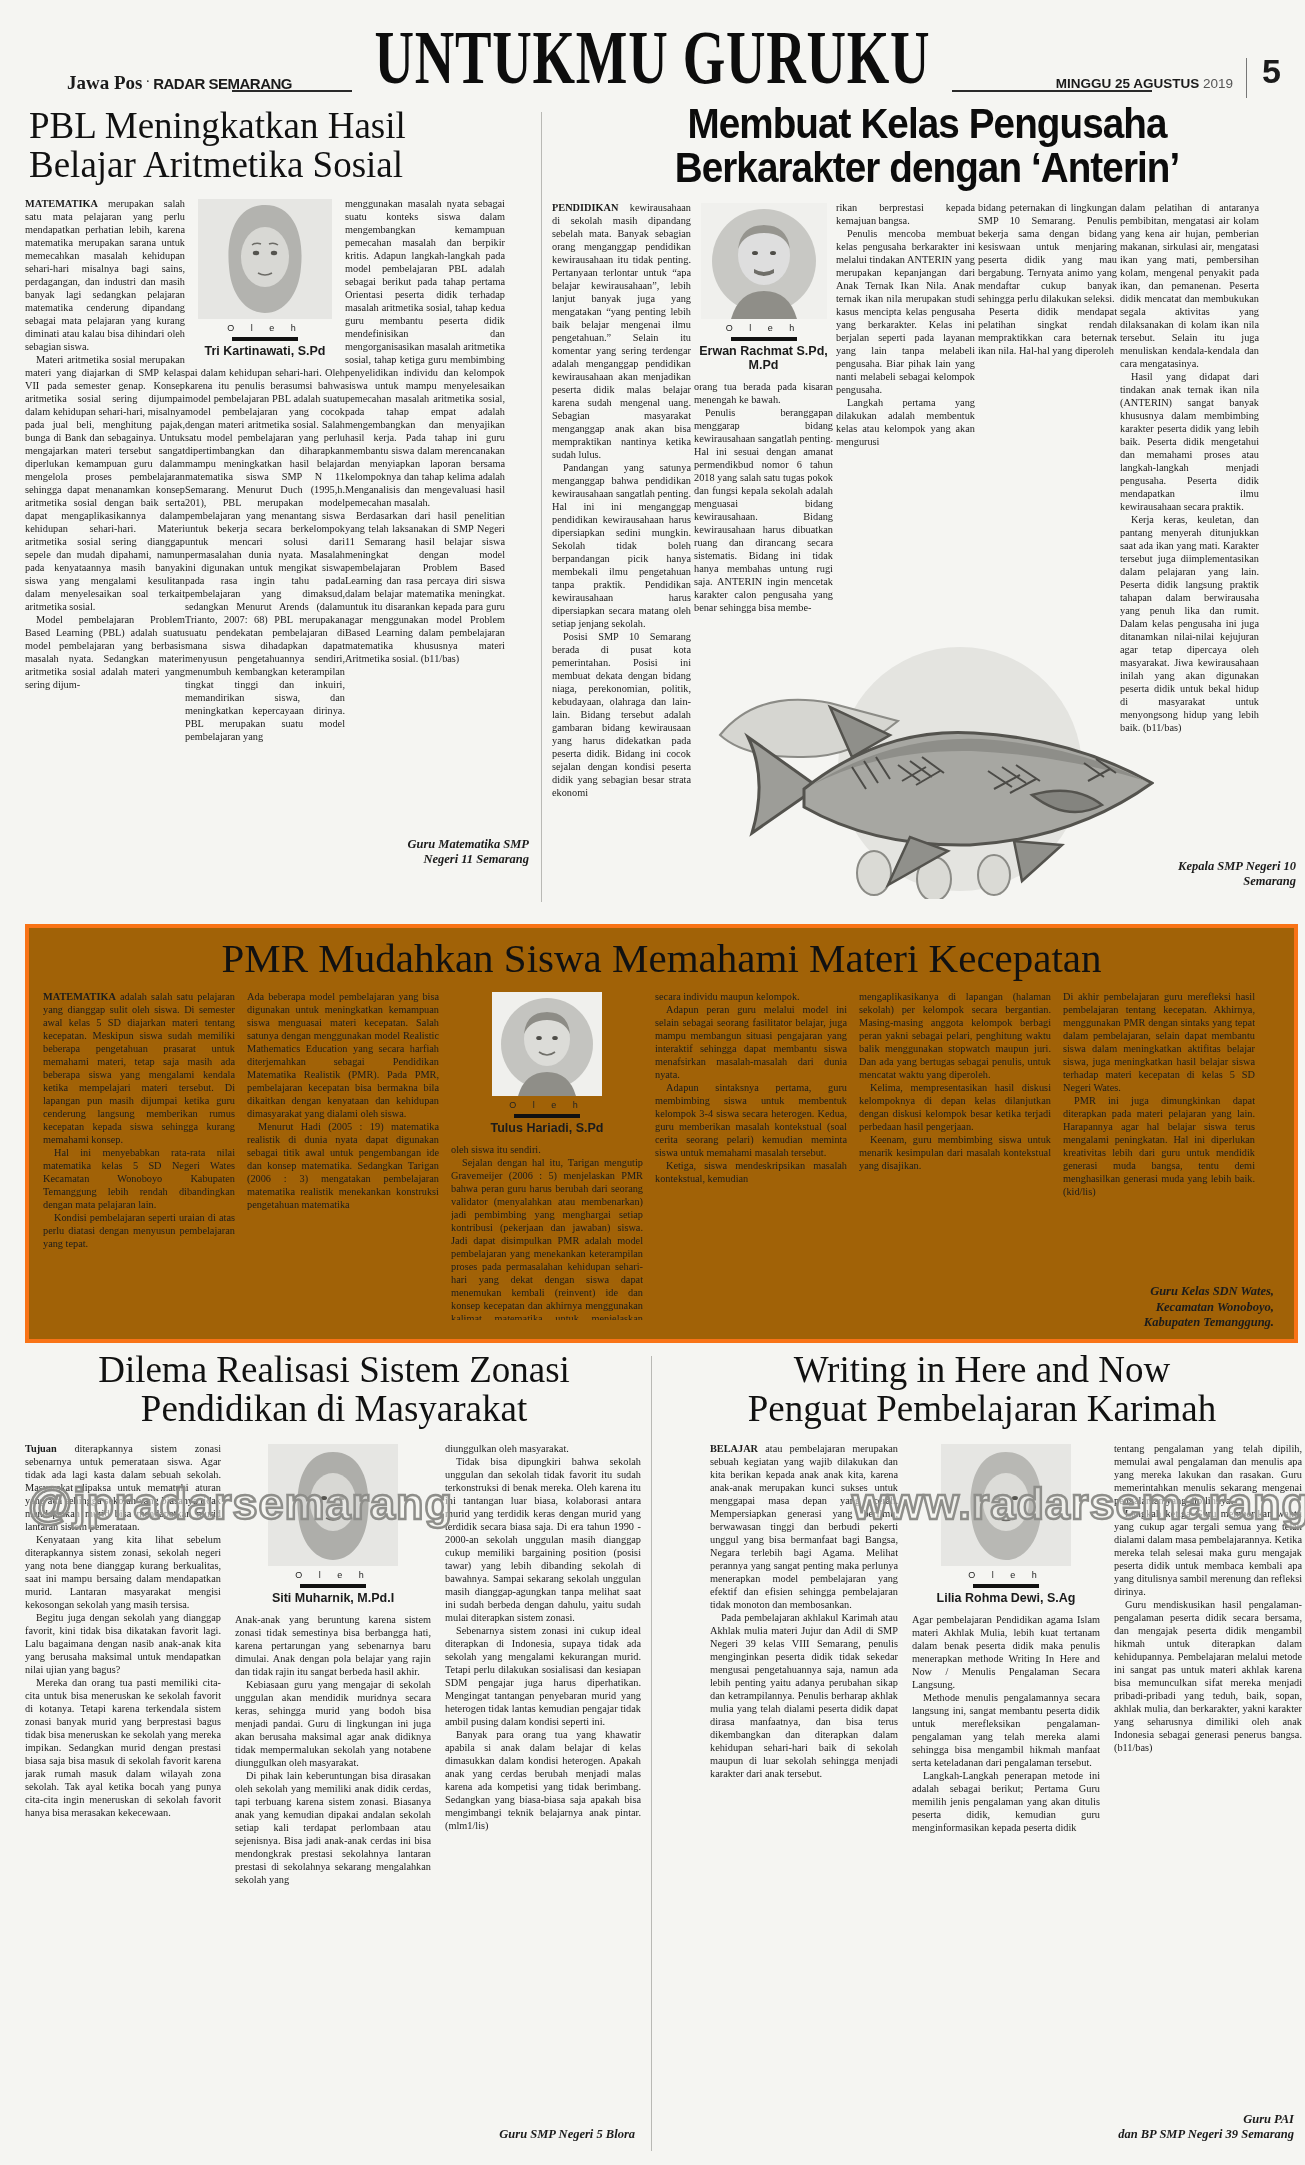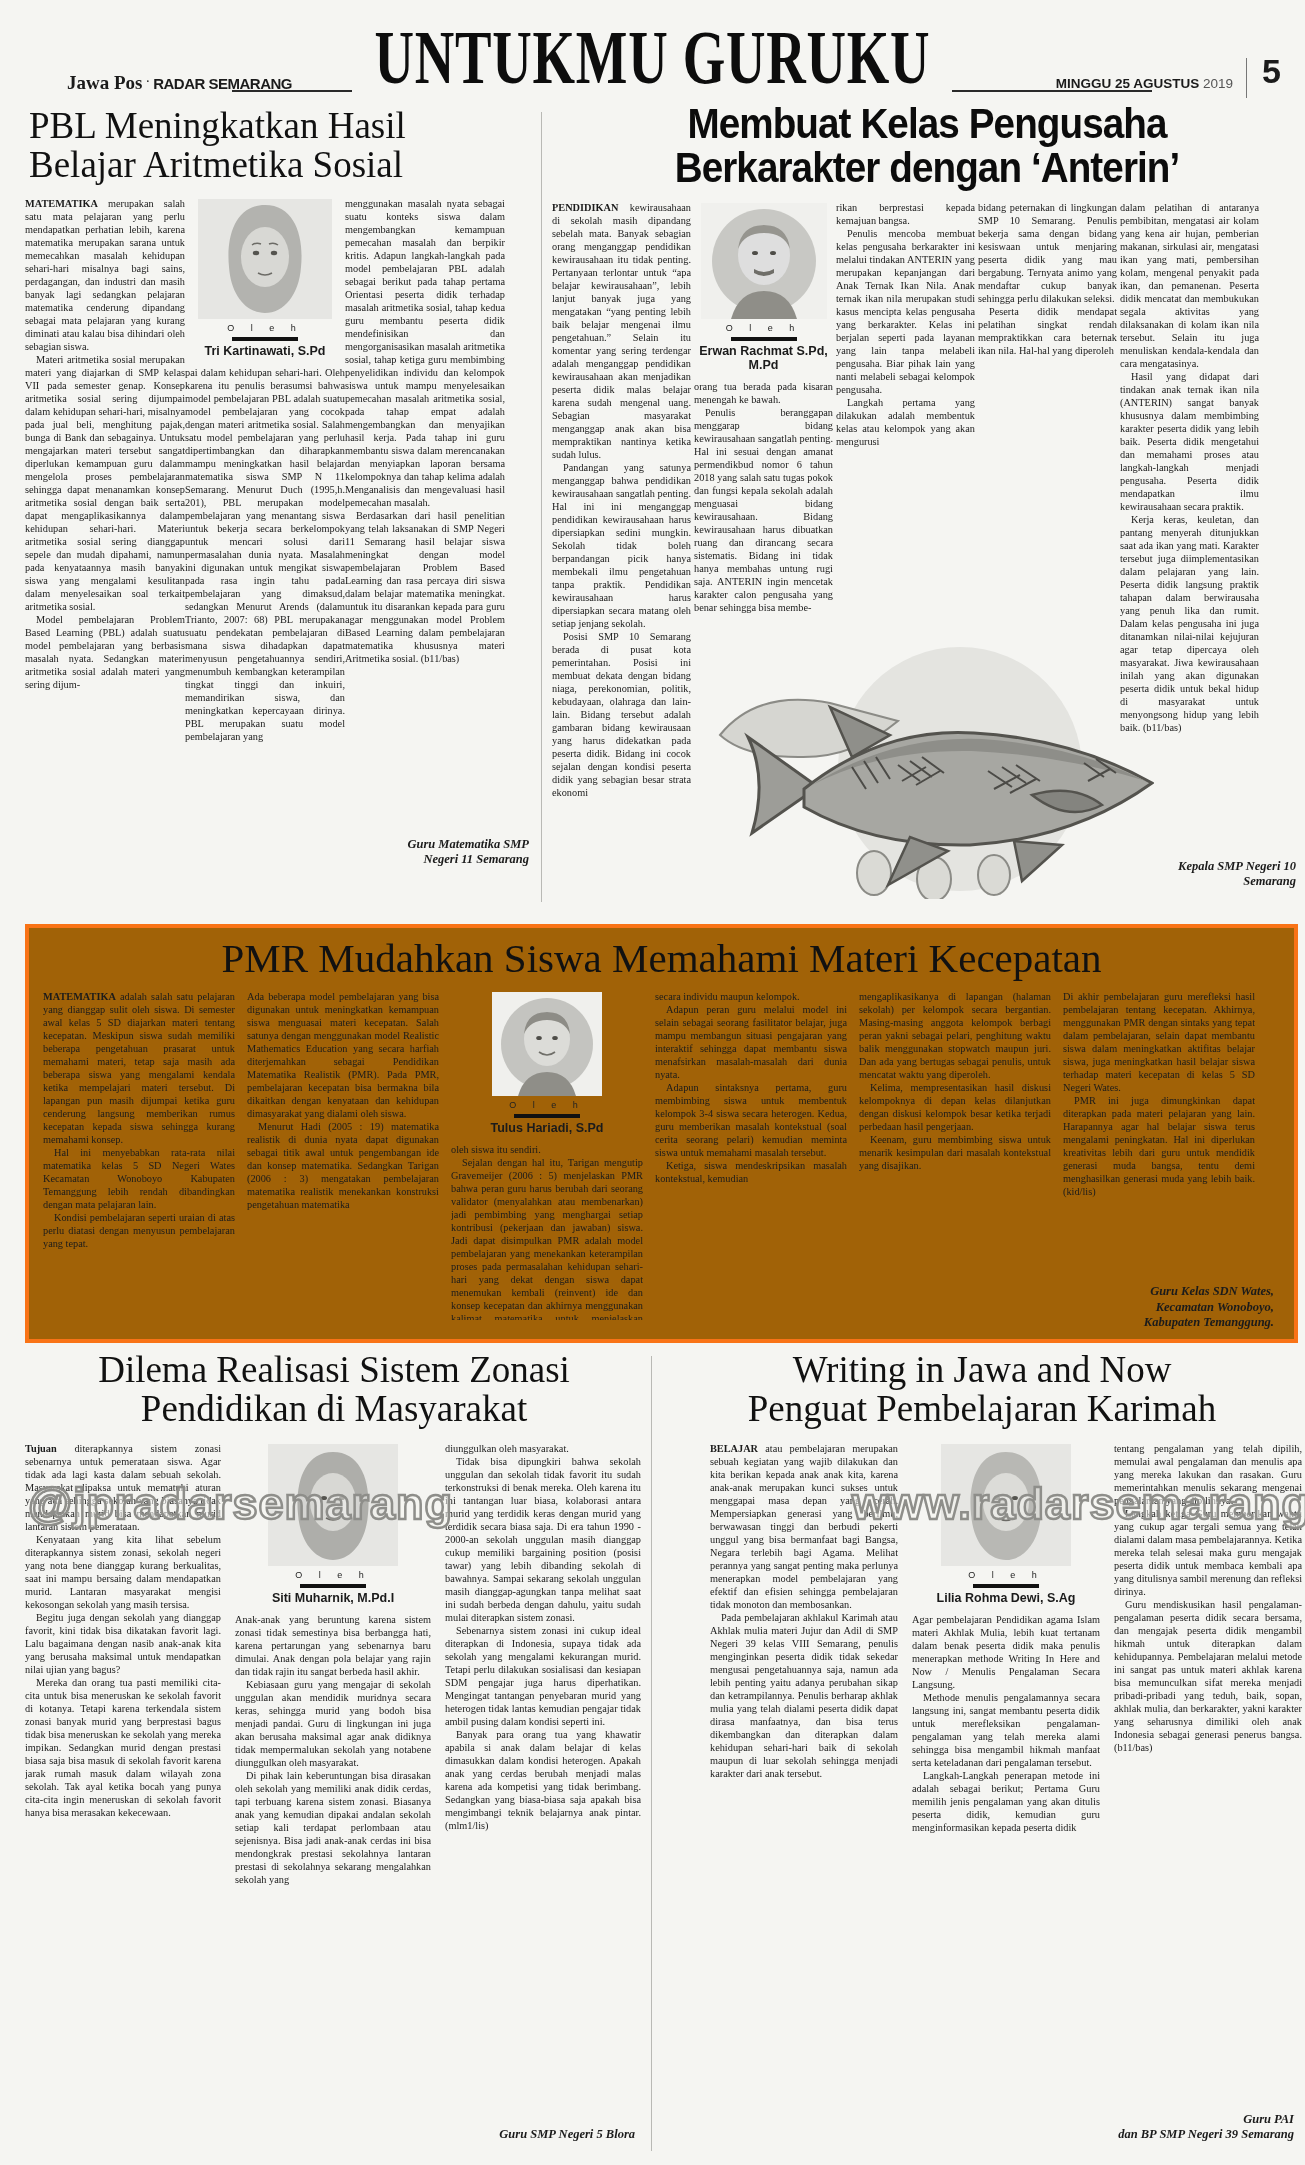--- a/index.html
+++ b/index.html
@@ -276,21 +276,21 @@
     </div>
     <div class="sig" style="right:8px;bottom:12px;">
       <div>Guru SMP Negeri 5 Blora</div>
     </div>
   </div>
 
   <div class="vdiv" style="left:651px;top:1356px;height:795px;"></div>
 
   <div class="art" style="left:662px;top:1350px;width:640px;height:805px;">
     <div class="hl-serif" style="font-size:37px;text-align:center;">
-      <div>Writing in Jawa and Now</div>
+      <div>Writing in Here and Now</div>
       <div>Penguat Pembelajaran Karimah</div>
     </div>
     <div class="cols" style="margin-top:14px;gap:14px;">
       <div class="col" style="width:204px;height:660px;margin-left:48px;">
         <p class="first"><span class="lead">BELAJAR</span><span> atau pembelajaran merupakan sebuah kegiatan yang wajib dilakukan dan kita berikan kepada anak anak kita, karena anak-anak merupakan kunci sukses untuk menggapai masa depan yang cerah. Mempersiapkan generasi yang berilmu, berwawasan tinggi dan berbudi pekerti unggul yang bisa bermanfaat bagi Bangsa, Negara terlebih bagi Agama. Melihat perannya yang sangat penting maka perlunya menerapkan model pembelajaran yang efektif dan efisien sehingga pembelajaran tidak monoton dan membosankan.</span></p>
         <p>Pada pembelajaran akhlakul Karimah atau Akhlak mulia materi Jujur dan Adil di SMP Negeri 39 kelas VIII Semarang, penulis menginginkan peserta didik tidak sekedar mengusai pengetahuannya saja, namun ada lebih penting yaitu adanya perubahan sikap dan ketrampilannya. Penulis berharap akhlak mulia yang telah dialami peserta didik dapat dirasa manfaatnya, dan bisa terus dikembangkan dan diterapkan dalam kehidupan sehari-hari baik di sekolah maupun di luar sekolah sehingga menjadi karakter dari anak tersebut.</p>
       </div>
       <div class="col" style="width:204px;height:660px;">
         <div class="photo-card">
           <svg width="130" height="122" viewBox="0 0 130 122">

